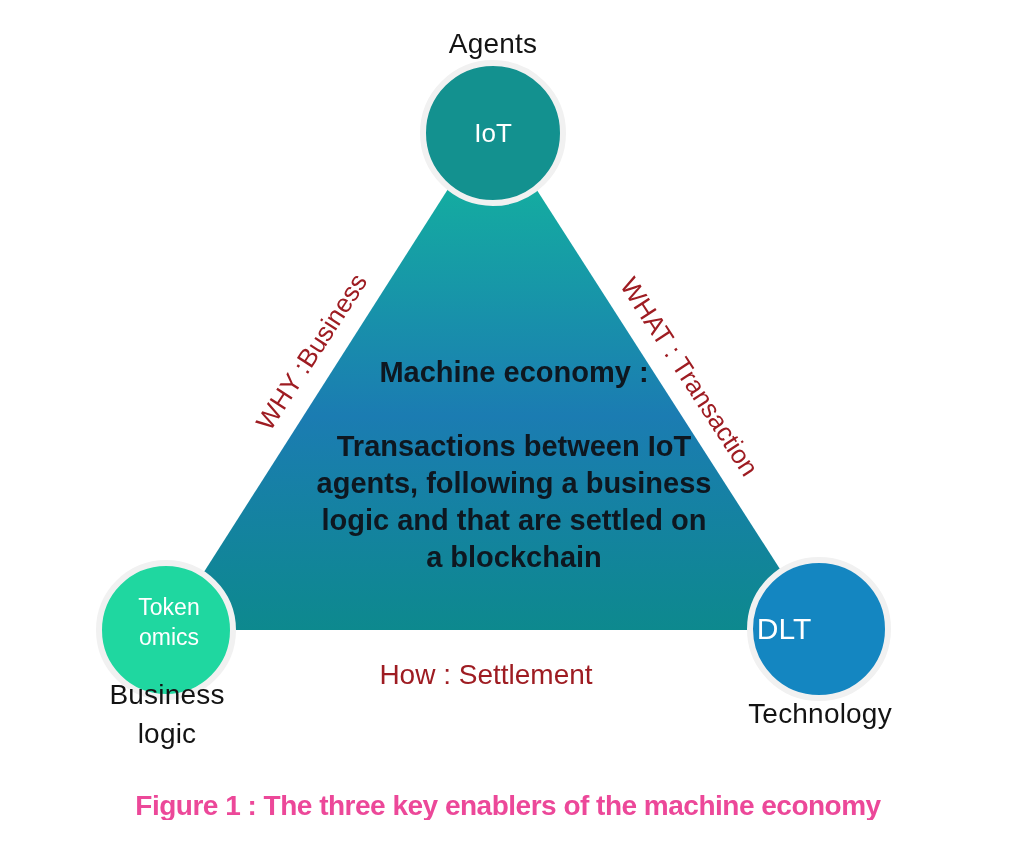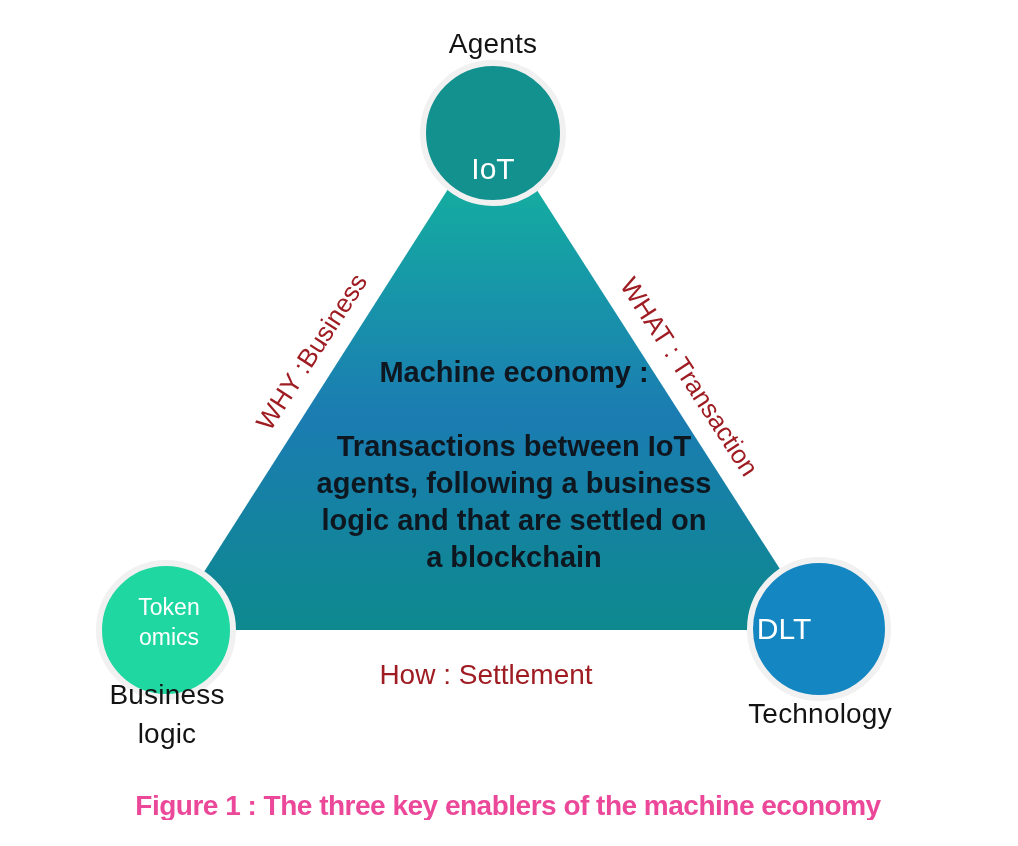--- a/index.html
+++ b/index.html
@@ -75,21 +75,21 @@
     <circle cx="819" cy="629" r="69" stroke-width="6" stroke="#f1f1f1" fill="#1486c1"></circle>
   </svg>
 
   <div class="txt node-outer-label" style="left:493px; top:44px;">Agents</div>
 
   <div class="txt node-outer-label" style="left:167px; top:714px; line-height:39px;">Business
 logic</div>
 
   <div class="txt node-outer-label" style="left:820px; top:714px;">Technology</div>
 
-  <div class="txt circle-label" style="left:493px; top:133px; font-size:30px;margin-top:36px;">IoT</div>
+  <div class="txt circle-label" style="left:493px; top:133px; font-size:26px;">IoT</div>
 
   <div class="txt circle-label" style="left:169px; top:622px; font-size:23px; line-height:30px;">Token
 omics</div>
 
   <div class="txt circle-label" style="left:784px; top:629px; font-size:30px;">DLT</div>
 
   <div class="txt edge-label rot-left" style="left:312px; top:352px;">WHY :Business</div>
 
   <div class="txt edge-label rot-right" style="left:689px; top:377px;">WHAT : Transaction</div>
 

